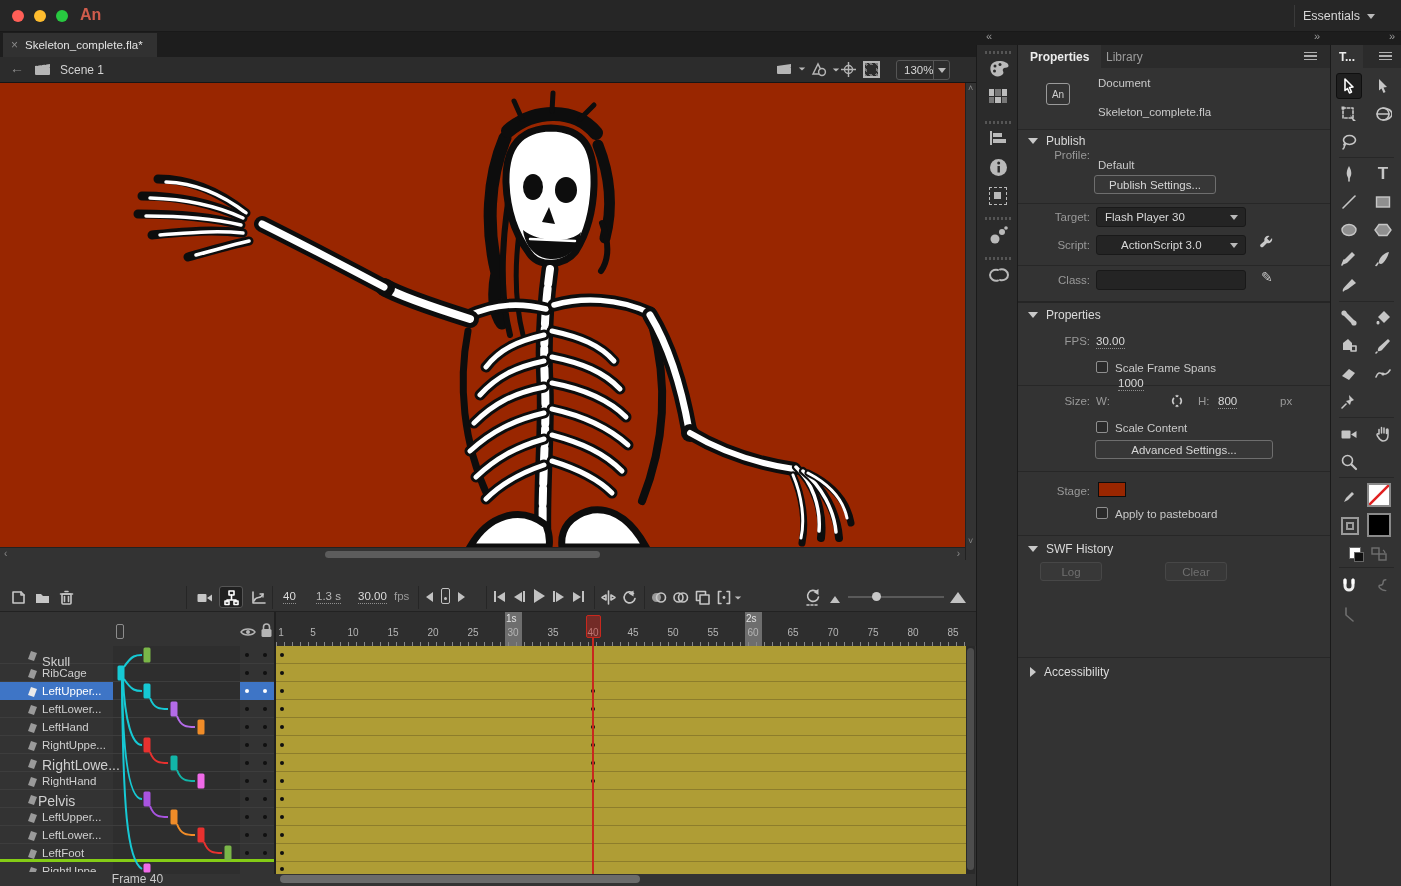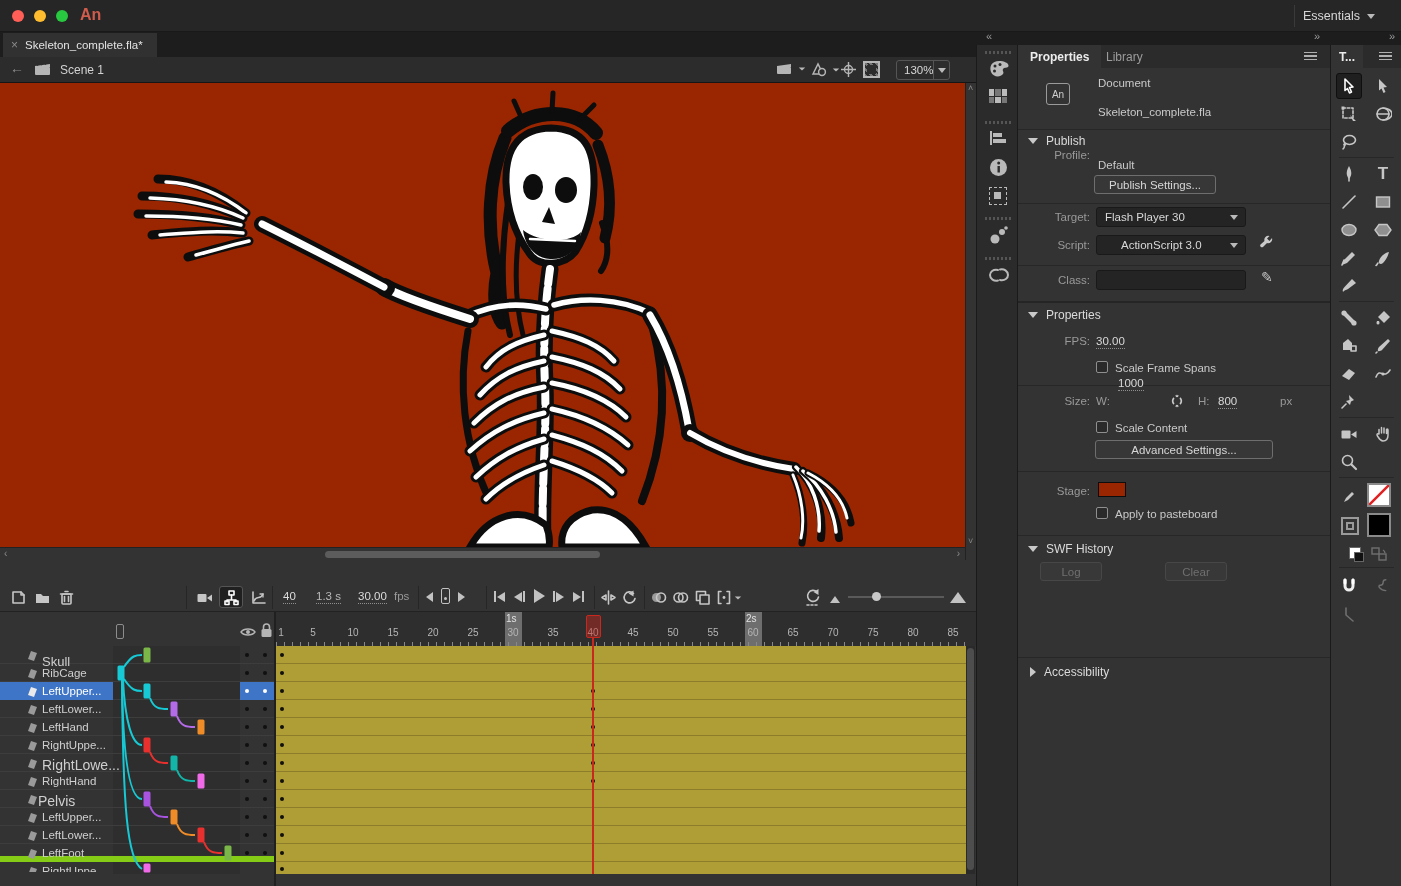--- a/index.html
+++ b/index.html
@@ -432,21 +432,21 @@
 
         <div class="abs" style="left:0;top:180px;width:275px;height:18px;border-bottom:1px solid #3d3d3d">
           <svg class="abs" style="left:26px;top:3px" width="13" height="12">
               <path d="M2,10 L5,2 L11,4 L8,12 Z" fill="#9a9a9a"></path>
             </svg>
           <span class="abs" style="left:42px;top:2.5px;font-size:11.5px;color:#cfcfcf">LeftLower...</span>
           <span class="dot" style="left:245px;top:7px"></span>
             <span class="dot" style="left:263px;top:7px"></span>
         </div>
 
-        <div class="abs" style="left:0;top:198px;width:275px;height:18px;border-bottom:6px solid #84cc16">
+        <div class="abs" style="left:0;top:198px;width:275px;height:18px;border-bottom:3px solid #84cc16">
           <svg class="abs" style="left:26px;top:3px" width="13" height="12">
               <path d="M2,10 L5,2 L11,4 L8,12 Z" fill="#9a9a9a"></path>
             </svg>
           <span class="abs" style="left:42px;top:2.5px;font-size:11.5px;color:#cfcfcf">LeftFoot</span>
           <span class="dot" style="left:245px;top:7px"></span>
             <span class="dot" style="left:263px;top:7px"></span>
         </div>
 
         <div class="abs" style="left:0;top:216px;width:275px;height:10px;overflow:hidden">
           <svg class="abs" style="left:26px;top:3px" width="13" height="12">
@@ -539,20 +539,24 @@
         <span class="dot" style="left:315px;top:133px"></span>
       </div>
 
       <div class="abs" style="left:586px;top:3px;width:15px;height:23px;background:rgba(200,40,30,.45);border:1.5px solid #c8281e;border-radius:2px"></div>
       <div class="abs" style="left:592px;top:26px;width:2px;height:236px;background:#c8281e"></div>
 
       <div class="abs" style="left:966px;top:34px;width:9px;height:228px;background:#2a2a2a">
         <div class="abs" style="left:1px;top:2px;width:7px;height:222px;border-radius:4px;background:#4d4d4d"></div>
       </div>
 
+      <div class="abs" style="left:0;top:262px;width:976px;height:12px;background:#333">
+        <span class="abs" style="left:0;top:-2px;width:275px;text-align:center;color:#c9c9c9;font-size:12px">Frame 40</span>
+        <div class="abs" style="left:280px;top:1px;width:360px;height:8px;border-radius:4px;background:#6b6b6b"></div>
+      </div>
     </div>
   </div>
 
   <div class="abs" style="left:976px;top:45px;width:42px;height:841px;background:#2b2b2b;border-left:1px solid #1a1a1a;border-right:1px solid #1a1a1a">
     <span class="grip" style="left:8px;top:6px"></span>
     <svg class="abs" style="left:11px;top:14px" width="22" height="20">
         <path d="M11,2 C4,2 1,7 3,13 C5,18 12,19 15,15 C16.5,13 14,12 15,10 C16,8 20,9.5 20.5,7 C21,4 16,2 11,2 Z" fill="#b9b9b9"></path>
         <circle cx="7" cy="7" r="1.5" fill="#2b2b2b"></circle>
         <circle cx="12" cy="5.5" r="1.5" fill="#2b2b2b"></circle>
         <circle cx="6.5" cy="12" r="1.5" fill="#2b2b2b"></circle>

